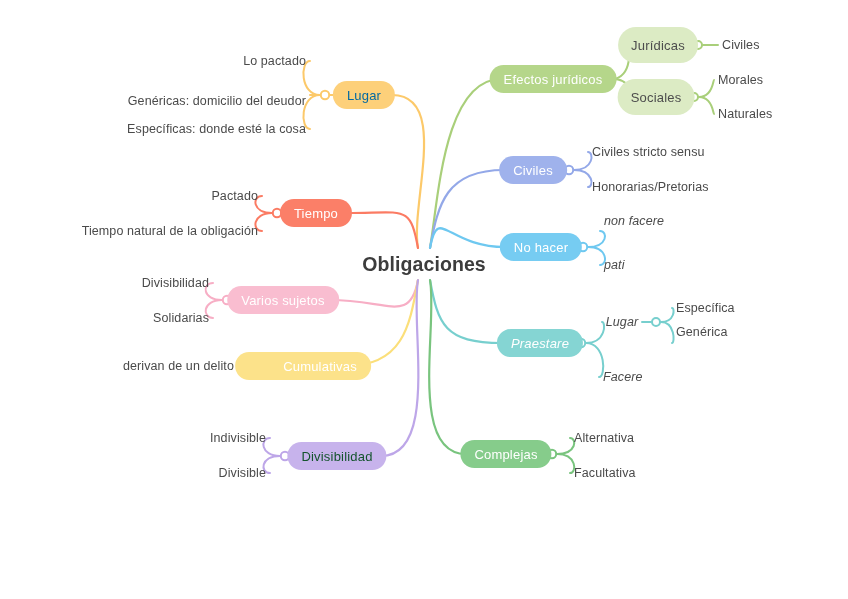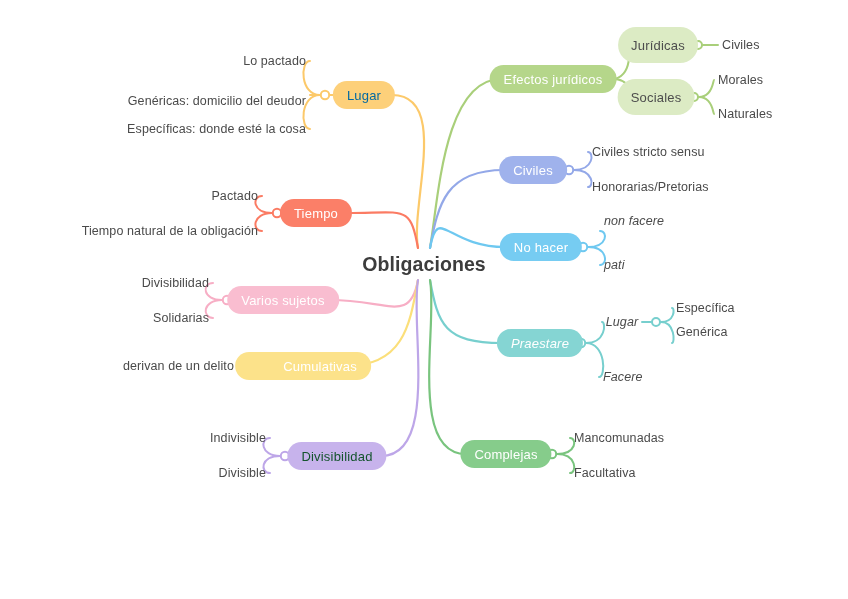--- a/index.html
+++ b/index.html
@@ -175,15 +175,15 @@
     <div class="leaf right" style="left: 592px; top: 187px;">Honorarias/Pretorias</div>
     <div class="node lvl1" style="left: 541px; top: 247px; min-width: 72px; height: 28px; background: rgb(118, 204, 242); color: rgb(255, 255, 255);">No hacer</div>
     <div class="leaf right ital" style="left: 604px; top: 221px; text-align: right;">non facere</div>
     <div class="leaf right ital" style="left: 604px; top: 265px;">pati</div>
     <div class="node lvl1 ital" style="left: 540px; top: 343px; min-width: 76px; height: 28px; background: rgb(133, 213, 211); color: rgb(255, 255, 255);">Praestare</div>
     <div class="leaf right ital" style="left: 603px; top: 377px;">Facere</div>
     <div class="leaf ital" style="left: 622px; top: 322px;">Lugar</div>
     <div class="leaf right" style="left: 676px; top: 308px;">Específica</div>
     <div class="leaf right" style="left: 676px; top: 332px;">Genérica</div>
     <div class="node lvl1" style="left: 506px; top: 454px; min-width: 80px; height: 28px; background: rgb(134, 204, 139); color: rgb(255, 255, 255);">Complejas</div>
-    <div class="leaf right" style="left: 574px; top: 438px;">Mancomunadas</div>
+    <div class="leaf right" style="left: 574px; top: 438px;">Alternativa</div>
     <div class="leaf right" style="left: 574px; top: 473px;">Facultativa</div>
   </div>
 
 </body></html>

